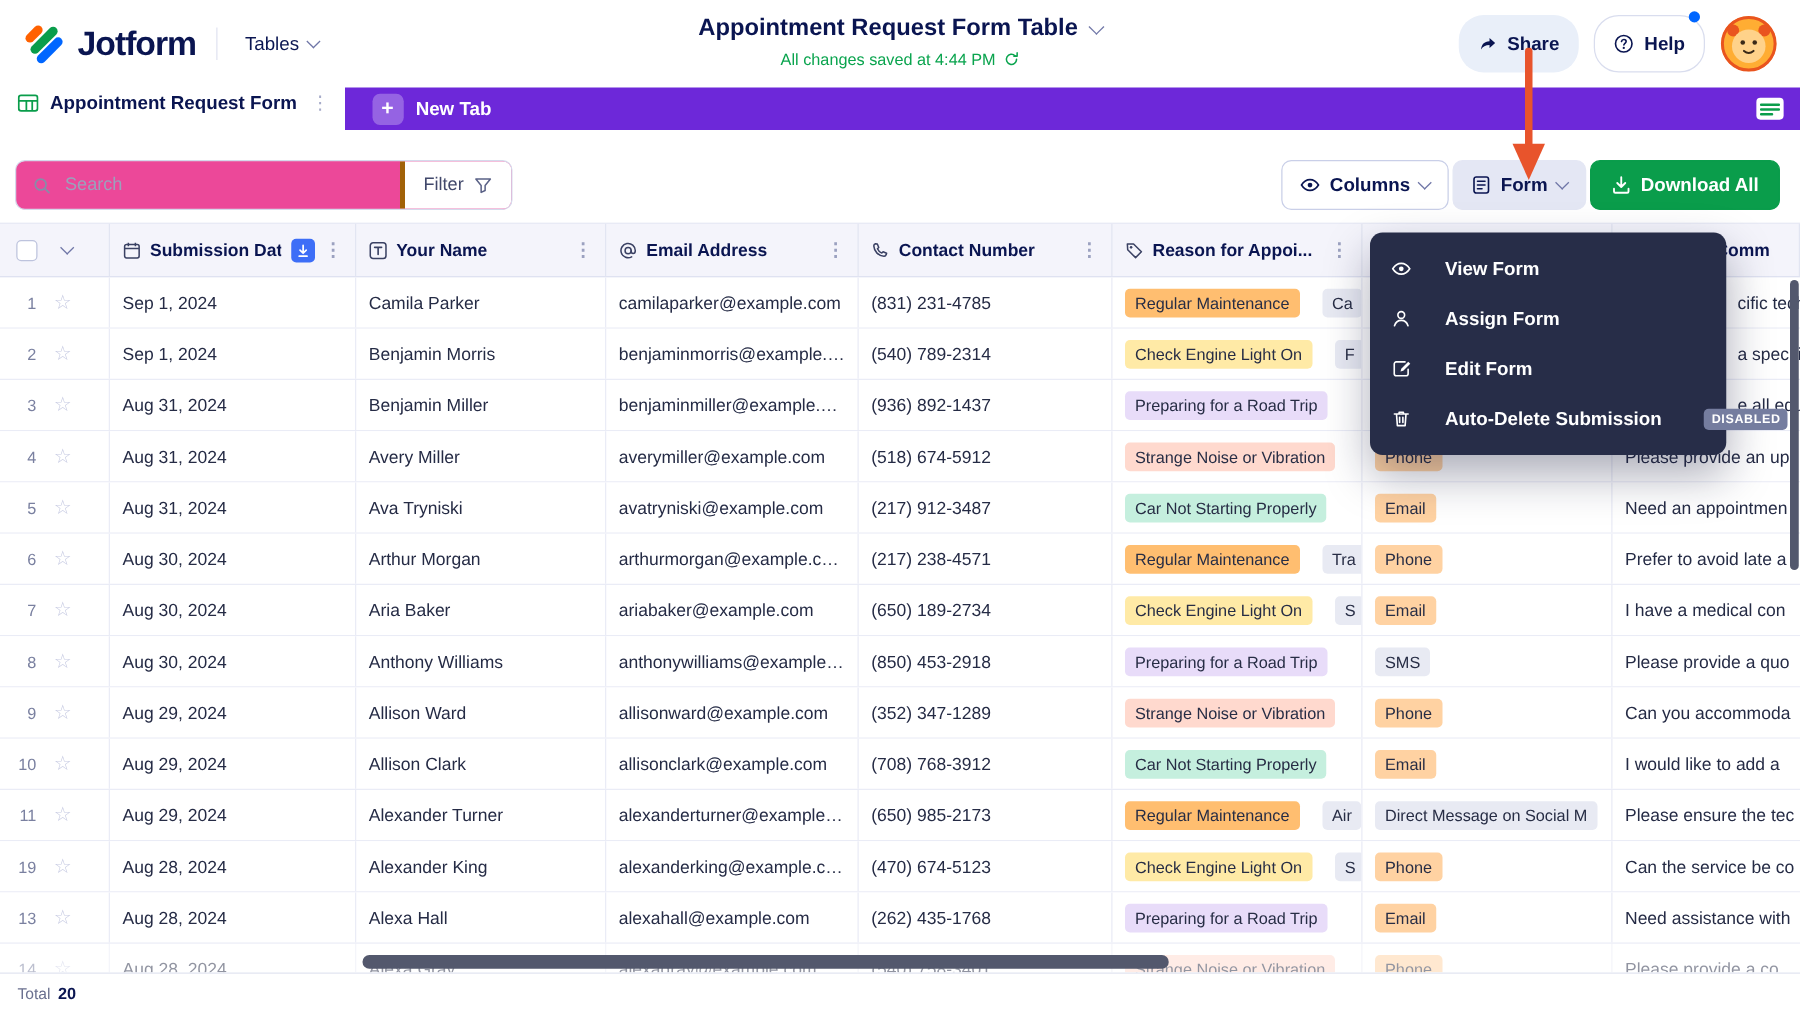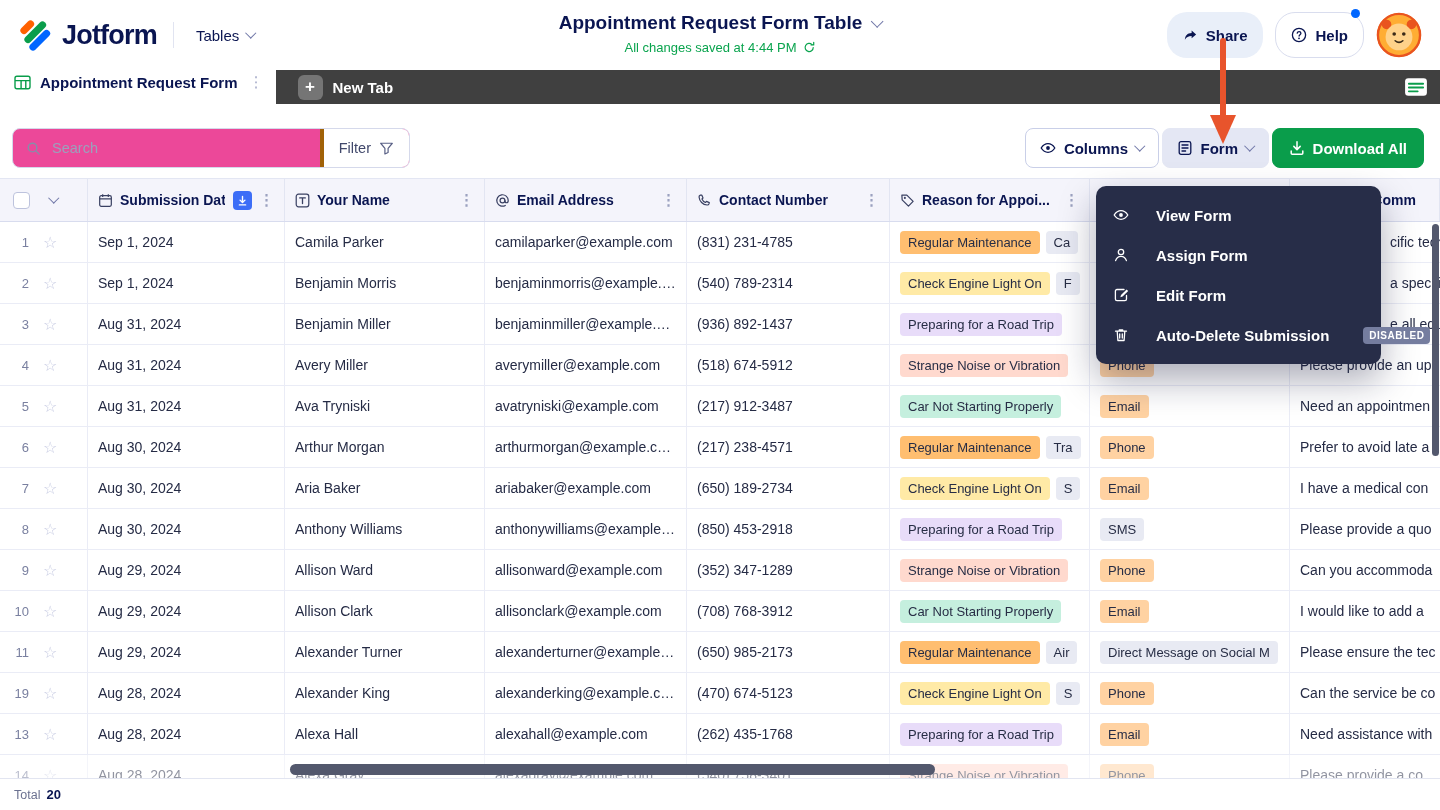--- a/index.html
+++ b/index.html
@@ -16,21 +16,21 @@
   .title-row{display:flex;align-items:center;gap:10px;justify-content:center;}
   .page-title{font-size:19px;font-weight:700;margin:0;color:#0A1551;white-space:nowrap;}
   .autosave{margin-top:6px;display:flex;align-items:center;gap:6px;justify-content:center;color:#0AA44E;font-size:13px;}
   .top-actions{margin-left:auto;display:flex;gap:12px;}
   .share-btn{display:flex;align-items:center;gap:8px;background:#E9EFF9;border:none;border-radius:20px;padding:10px 16px;font-size:15px;font-weight:600;color:#0A1551;cursor:pointer;font-family:inherit;}
   .help-btn{position:relative;display:flex;align-items:center;gap:8px;background:#fff;border:1px solid #D9DDEE;border-radius:20px;padding:9px 15px;font-size:15px;font-weight:600;color:#0A1551;cursor:pointer;font-family:inherit;}
   .help-dot{position:absolute;top:-4px;right:3px;width:9px;height:9px;border-radius:50%;background:#0066FF;}
   .avatar{width:46px;height:46px;border-radius:50%;overflow:hidden;border:none;padding:0;background:none;cursor:pointer;display:flex;}
 
   
-  .greenbar{position:absolute;top:70px;left:0;width:100%;height:34px;background:#404040;display:flex;align-items:center;}
+  .greenbar{position:absolute;top:70px;left:0;width:100%;height:34px;background:#6d28d9;display:flex;align-items:center;}
   .sheet-tab{align-self:flex-end;height:44px;background:#fff;border-radius:8px 8px 0 0;display:flex;align-items:center;gap:9px;padding:0 10px 0 14px;cursor:pointer;}
   .tab-label{font-size:15px;font-weight:700;color:#0A1551;white-space:nowrap;}
   .tab-dots{color:#A6ABC9;font-size:15px;padding:0 2px;}
   .newtab-btn{display:flex;align-items:center;gap:10px;margin-left:16px;background:none;border:none;color:#fff;font-size:15px;font-weight:700;cursor:pointer;font-family:inherit;}
   .plus-sq{width:25px;height:25px;border-radius:6px;background:rgba(255,255,255,.28);display:flex;align-items:center;justify-content:center;font-size:17px;font-weight:700;color:#fff;}
   .sheet-menu-btn{margin-left:auto;margin-right:12px;background:none;border:none;cursor:pointer;display:flex;padding:0;}
 
   
   .toolbar{position:absolute;top:118px;left:0;width:100%;height:60px;background:#fff;display:flex;align-items:center;padding:0 16px 0 12px;box-sizing:border-box;}
   .search-group{display:flex;align-items:center;height:40px;border:1px solid #D5D9EB;border-radius:8px;background:#ec4899;width:398px;box-sizing:border-box;overflow:hidden;}
@@ -62,21 +62,21 @@
   .sort-badge{width:19px;height:19px;border-radius:4px;background:#3D6EF7;display:flex;align-items:center;justify-content:center;flex:0 0 auto;margin-left:1px;cursor:pointer;}
   .sort-badge svg{width:11px;height:11px;}
   .hdots{margin-left:auto;color:#9BA1C0;font-size:15px;cursor:pointer;flex:0 0 auto;}
   .checkbox{width:17px;height:17px;border:1.5px solid #BDC3DD;border-radius:4px;background:#fff;box-sizing:border-box;cursor:pointer;flex:0 0 auto;}
   .trow{height:41px;border-bottom:1px solid #EAECF6;background:#fff;box-sizing:border-box;}
   .cell{padding:0 10px;border-right:1px solid #EAECF6;font-size:14px;color:#252B45;line-height:40px;overflow:hidden;white-space:nowrap;text-overflow:ellipsis;box-sizing:border-box;}
   .cell:last-child{border-right:none;}
   .cell.c0{display:flex;align-items:center;padding-left:13px;line-height:normal;}
   .rownum{width:16px;text-align:right;margin-right:14px;font-size:13px;color:#7A80A0;}
   .star{color:#C8CCE3;font-size:16px;cursor:pointer;}
-  .cell.chips{display:flex;align-items:center;gap:6px;line-height:normal;text-overflow:clip;}
+  .cell.chips{display:flex;align-items:center;gap:18px;line-height:normal;text-overflow:clip;}
   .chip{padding:4px 8px;border-radius:4px;font-size:13px;color:#272D45;white-space:nowrap;flex:0 0 auto;}
   .ch-orange{background:#FFBE70;}
   .ch-orange2{background:#FFD2A2;}
   .ch-yellow{background:#FFEAA6;}
   .ch-purple{background:#E8DCF9;}
   .ch-pink{background:#FFD9CE;}
   .ch-teal{background:#C5EFDE;}
   .ch-gray{background:#E8EAF3;}
   .cell.comment{text-overflow:clip;}
   .cell.comment.occ{padding-left:100px;}

